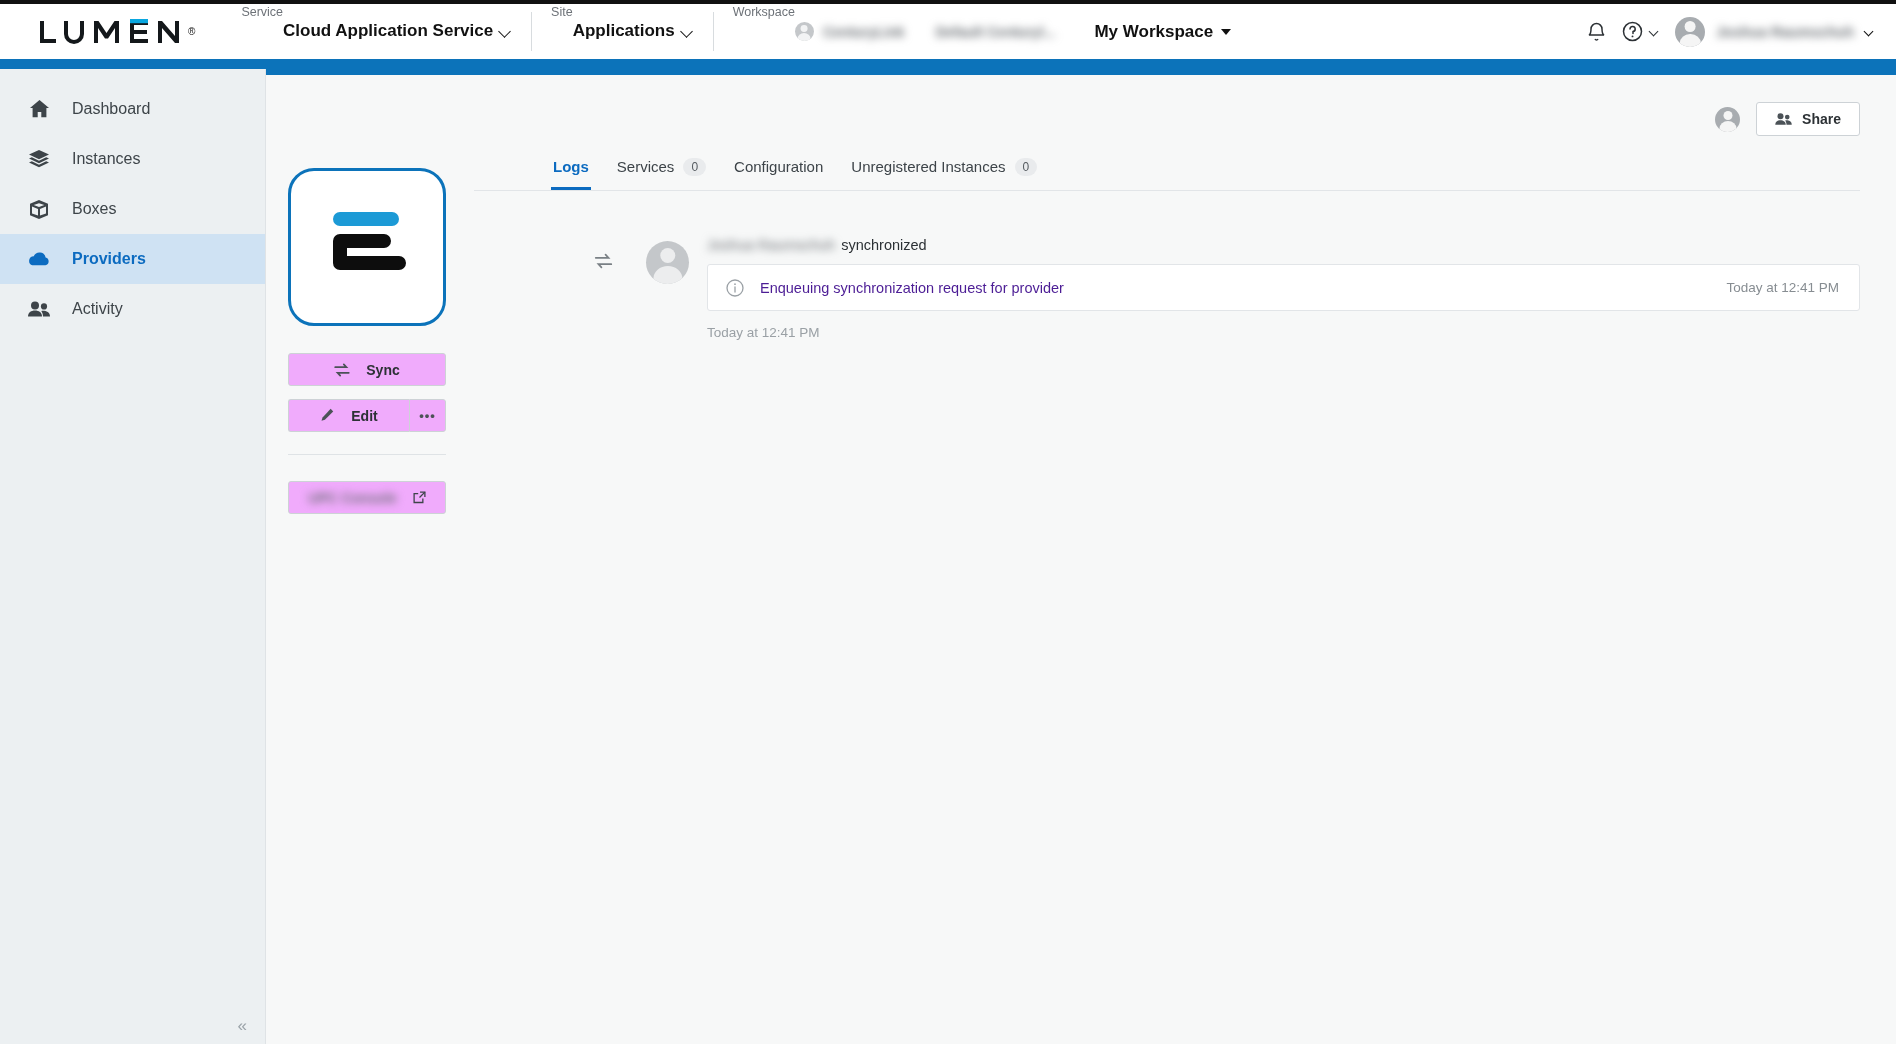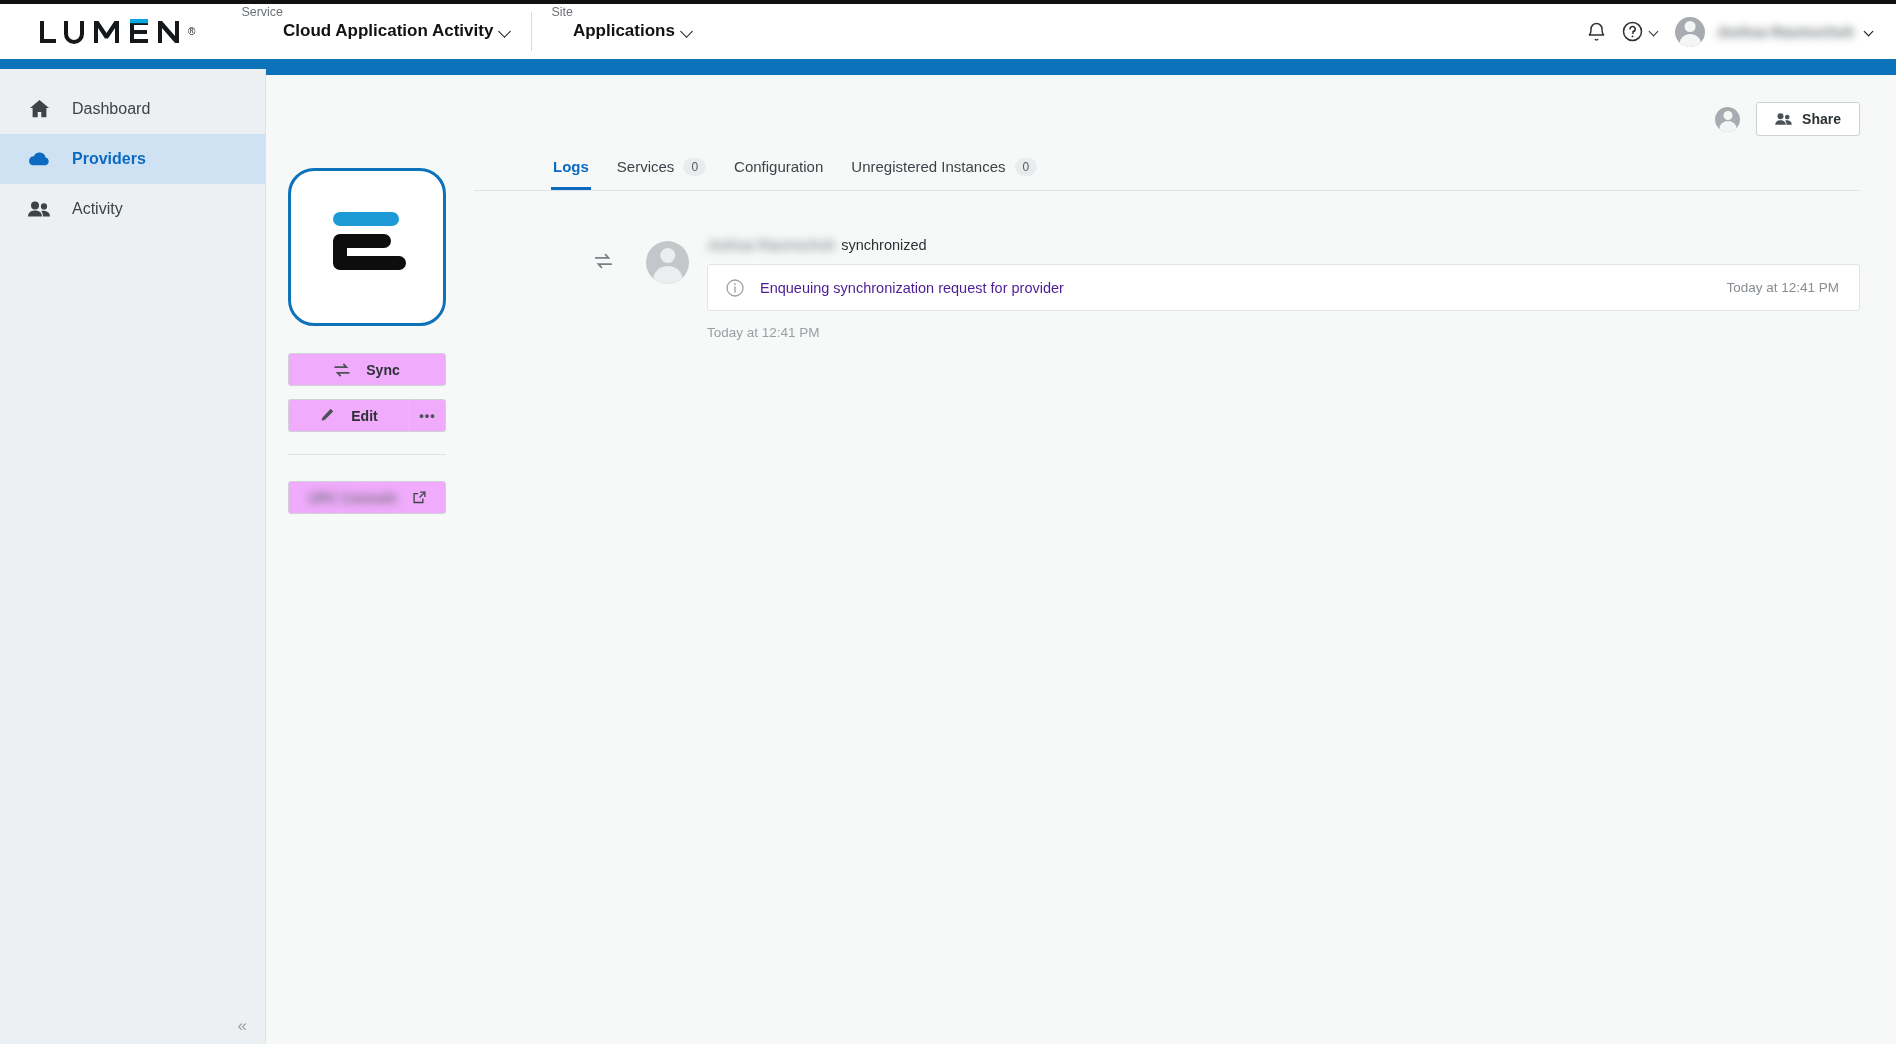--- a/index.html
+++ b/index.html
@@ -230,33 +230,45 @@
         </g>
         <rect x="92" y="0" width="18" height="4.2" fill="#0aa7e0"></rect>
       </svg>
     </span>
     <span class="logo-reg">®</span>
   </div>
 
   <div class="hdr-group">
     <div class="hdr-label">Service</div>
     <div class="hdr-value">
-      <span>Cloud Application Activity</span>
+      <span>Cloud Application Service</span>
       <span class="chev"></span>
     </div>
   </div>
 
   <div class="hdr-group bordered">
     <div class="hdr-label">Site</div>
     <div class="hdr-value">
       <span>Applications</span>
       <span class="chev"></span>
     </div>
   </div>
 
+  <div class="hdr-group bordered">
+    <div class="hdr-label">Workspace</div>
+    <div class="ws-row">
+      <span class="av" style="width:19px;height:19px"></span>
+      <span class="ws-name blurred">CenturyLink</span>
+      <span class="ws-name blurred" style="margin-left:22px">Default Centuryl...</span>
+      <span class="my-workspace" style="margin-left:30px">
+        <span>My Workspace</span>
+        <span class="caret-dn"></span>
+      </span>
+    </div>
+  </div>
 
   <div class="hdr-right">
     <span class="icon-btn">
       <svg width="19" height="21" viewBox="0 0 19 21" fill="none" stroke="#2c3135" stroke-width="1.5">
         <path d="M4 8a5.5 5.5 0 0 1 11 0c0 5 2 6 2 6H2s2-1 2-6z"></path>
         <path d="M8 18a1.7 1.7 0 0 0 3 0"></path>
       </svg>
     </span>
     <span class="help-btn">
       <span class="ico">
@@ -283,21 +295,39 @@
 
     <div class="nav-item">
       <span class="ni-icon">
         <svg width="19" height="18" viewBox="0 0 19 18" fill="currentColor">
           <path d="M9.5 0 0 8h2.6v9.3h5.1V12h3.6v5.3h5.1V8H19z"></path>
         </svg>
       </span>
       <span>Dashboard</span>
     </div>
 
-
+    <div class="nav-item">
+      <span class="ni-icon">
+        <svg width="20" height="18" viewBox="0 0 20 18" fill="currentColor">
+          <path d="M10 0 0 4.6 10 9.2 20 4.6z"></path>
+          <path d="M0 8.6 10 13.2 20 8.6l-2.8-1.3L10 10.7 2.8 7.3z"></path>
+          <path d="M0 12.6 10 17.2 20 12.6l-2.8-1.3L10 14.7 2.8 11.3z"></path>
+        </svg>
+      </span>
+      <span>Instances</span>
+    </div>
+
+    <div class="nav-item">
+      <span class="ni-icon">
+        <svg width="18" height="19" viewBox="0 0 18 19" fill="currentColor">
+          <path d="M9 0 0 3.8v11.4L9 19l9-3.8V3.8z M9 3.2 14.3 5 9 7 3.7 5z M2 6.6l6 2.4v6.6L2 13.4z M10 9l6-2.4v6.8L10 15.6z"></path>
+        </svg>
+      </span>
+      <span>Boxes</span>
+    </div>
 
     <div class="nav-item active">
       <span class="ni-icon">
         <svg width="22" height="14" viewBox="0 0 22 14" fill="currentColor">
           <path d="M17.6 5.4A6.2 6.2 0 0 0 5.8 4.2 4.6 4.6 0 0 0 4.4 13.2h13a4 4 0 0 0 .2-7.8z"></path>
         </svg>
       </span>
       <span>Providers</span>
     </div>
 

